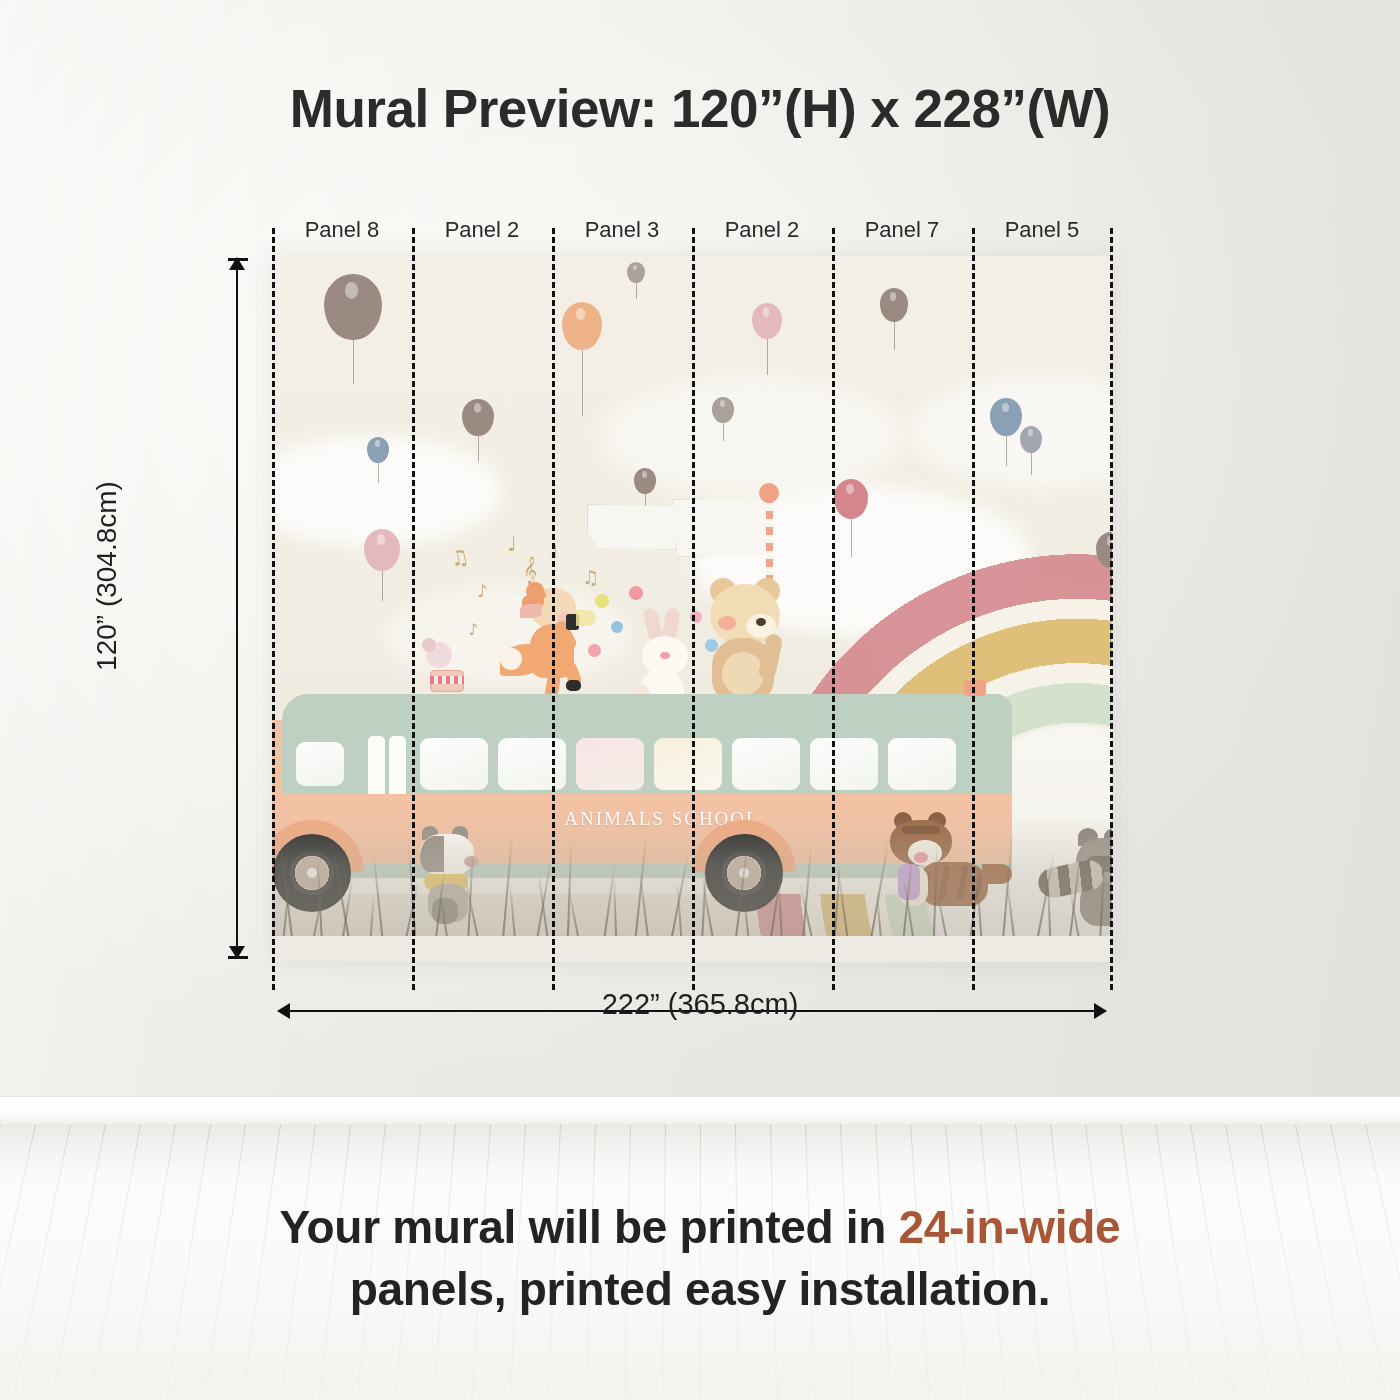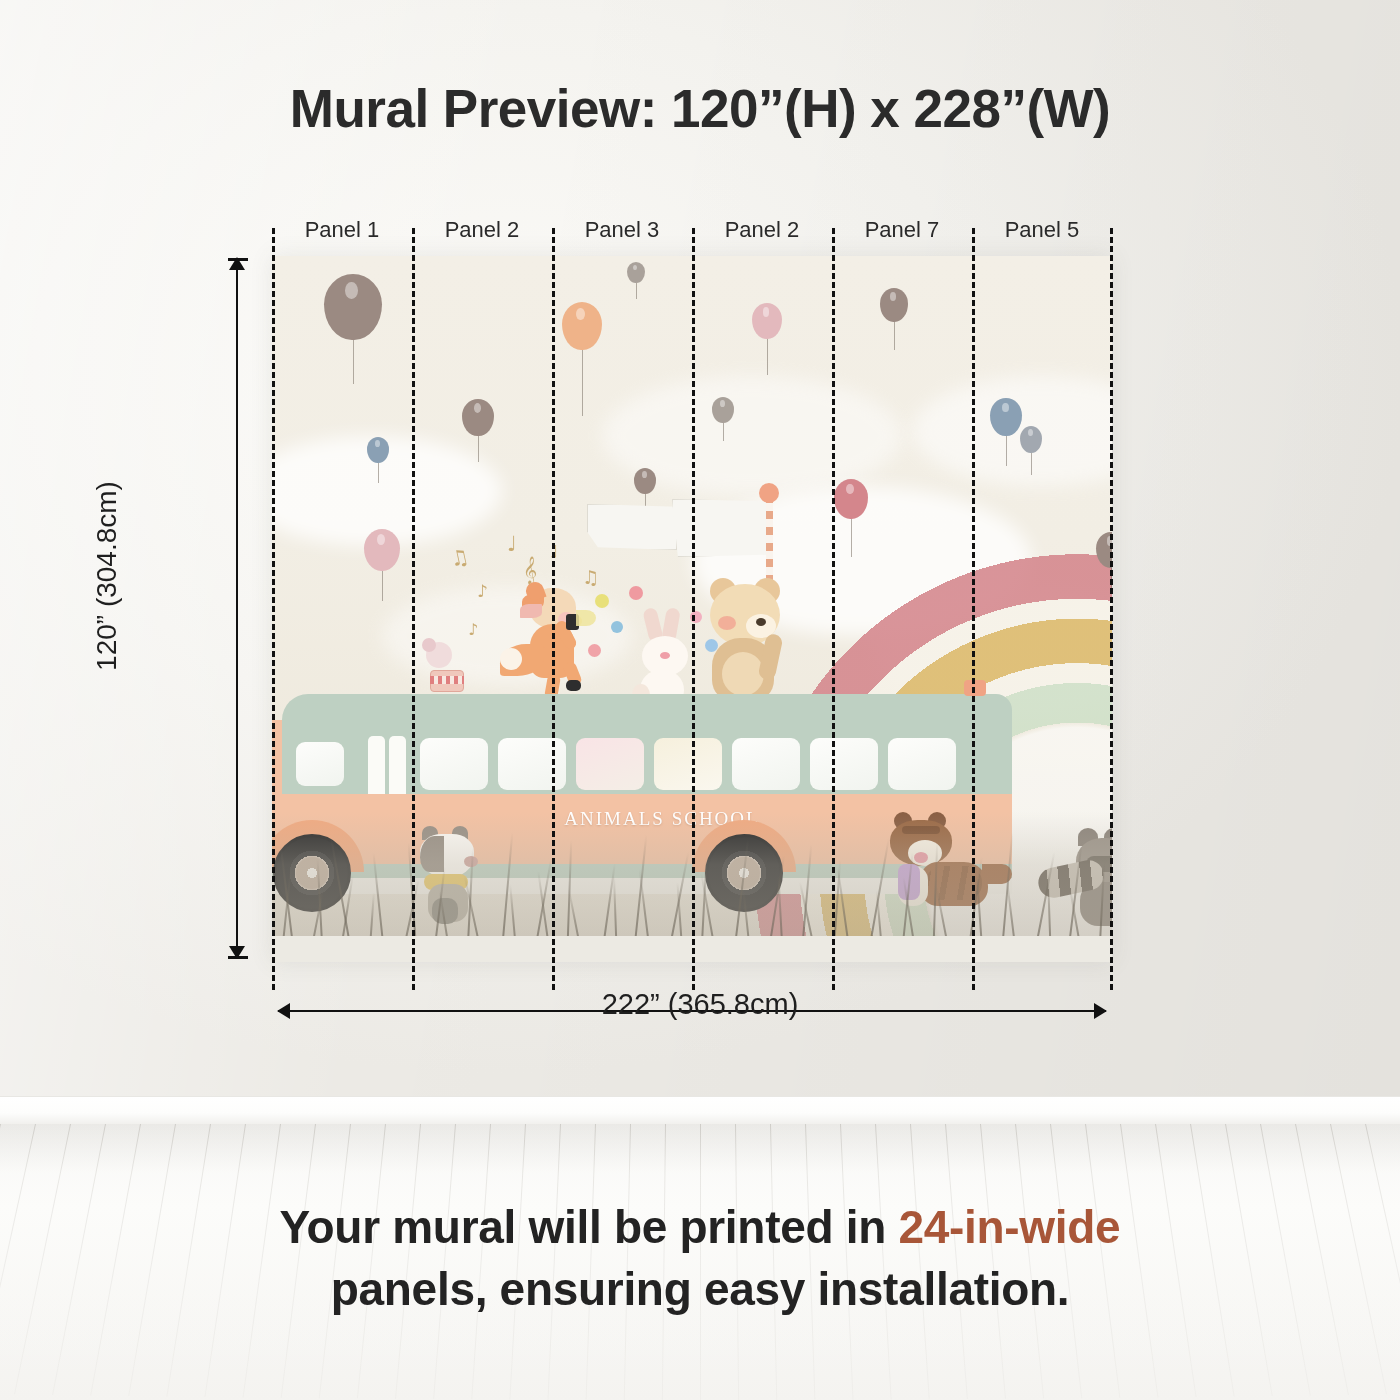--- a/index.html
+++ b/index.html
@@ -384,21 +384,21 @@
       <div class="plank" style="left: 1260px; transform: rotate(-10.4deg);"></div>
       <div class="plank" style="left: 1295px; transform: rotate(-11.05deg);"></div>
       <div class="plank" style="left: 1330px; transform: rotate(-11.7deg);"></div>
       <div class="plank" style="left: 1365px; transform: rotate(-12.35deg);"></div>
     </div>
 </div>
 
 <div id="page-title">Mural Preview: 120”(H) x 228”(W)</div>
 
 <div id="panel-labels">
-  <div class="panel-label">Panel 1</div>
+  <div class="panel-label">Panel 8</div>
   <div class="panel-label">Panel 2</div>
   <div class="panel-label">Panel 3</div>
   <div class="panel-label">Panel 2</div>
   <div class="panel-label">Panel 7</div>
   <div class="panel-label">Panel 5</div>
 </div>
 
 <div id="mural">
 
   <div class="cloud" style="left:-30px;top:180px;width:260px;height:110px;"></div>
@@ -665,14 +665,14 @@
 <div id="dim-v"></div>
 <div id="dim-v-label">120” (304.8cm)</div>
 
 <div id="dim-h"></div>
 <div id="dim-h-label">222” (365.8cm)</div>
 
 <div id="caption">
   <div>
     <span>Your mural will be printed in </span><span class="accent">24-in-wide</span>
   </div>
-  <div>panels, ensuring easy installation.</div>
+  <div>panels, printed easy installation.</div>
 </div>
 
 </body></html>

